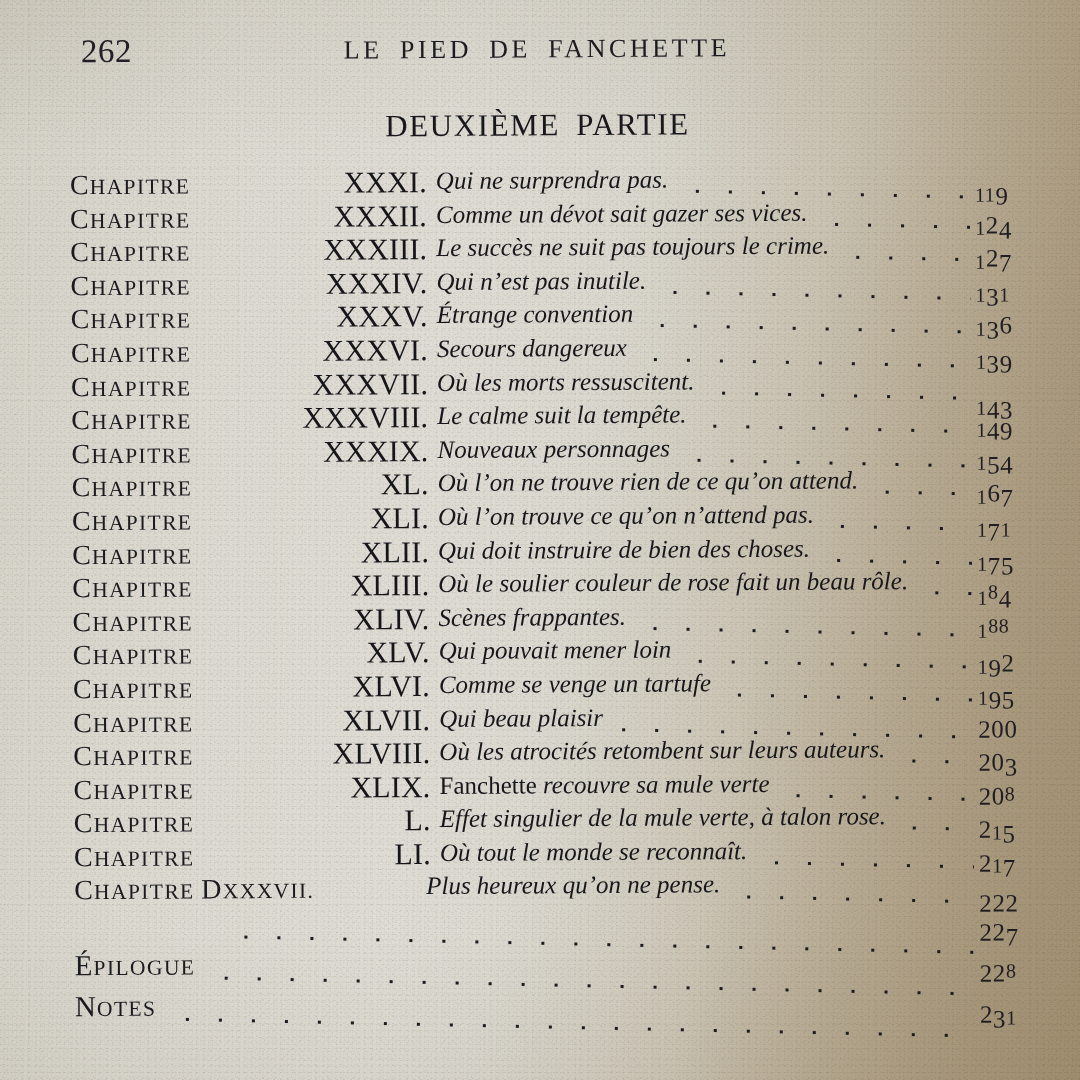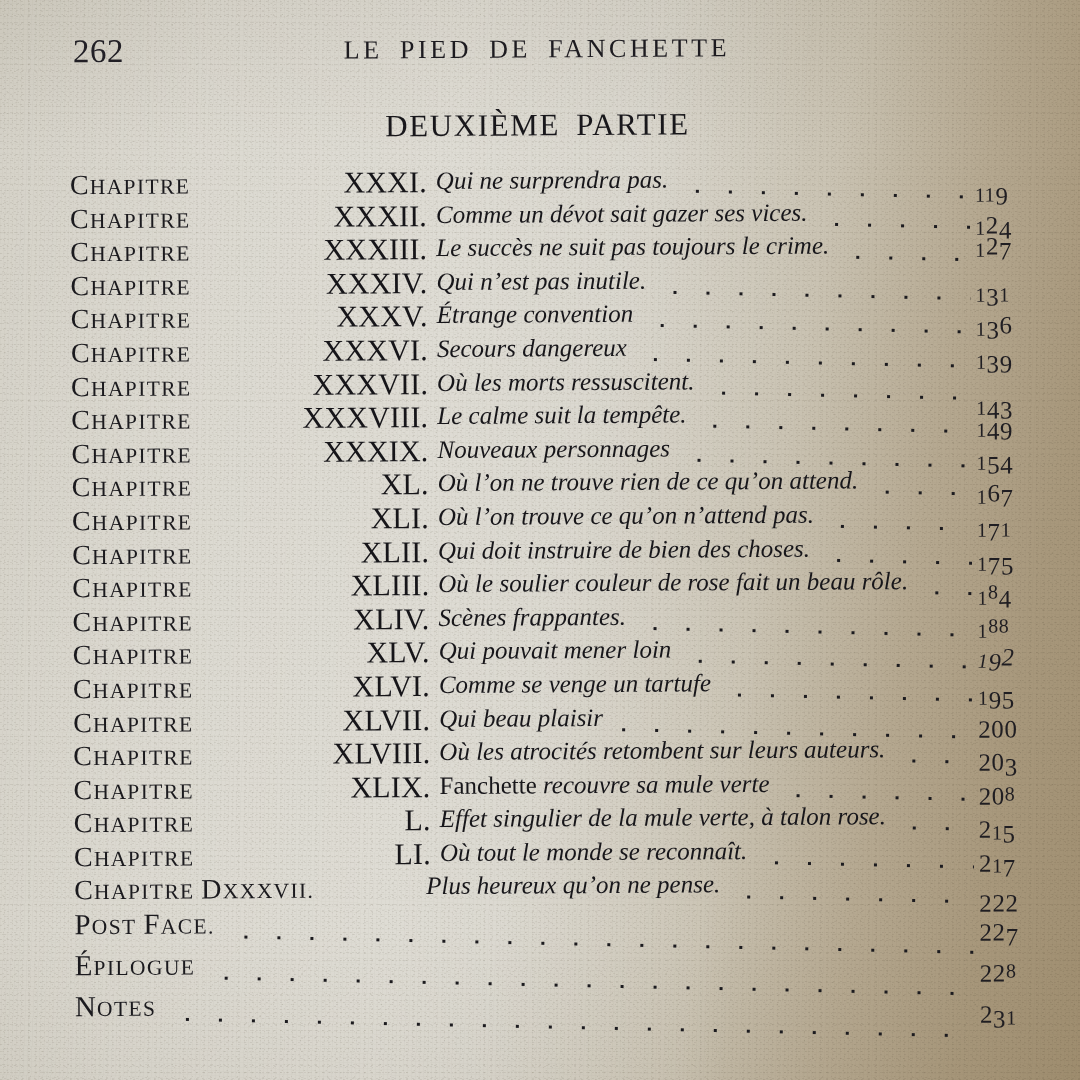--- a/index.html
+++ b/index.html
@@ -89,21 +89,21 @@
   
   .headrow {
     position: absolute;
     top: 32px;
     left: 0;
     width: 1080px;
     height: 46px;
   }
   .folio {
     position: absolute;
-    left: 76px;
+    left: 84px;
     top: 0;
     font-size: 33px;
     letter-spacing: 0.5px;
     color: #222026;
   }
   .runhead {
     position: absolute;
     left: 0;
     top: 3px;
     width: 1080px;
@@ -236,21 +236,21 @@
           <div class="c-num">XXXII.</div>
           <div class="c-title" style="left: 366px;">Comme un dévot sait gazer ses vices.</div>
           <div class="leader" style="left: 749.633px; width: 150.367px; top: 22px;"></div>
           <div class="pnum" style="top: 14px;"><span class="lo">1</span><span>2</span><span class="dn">4</span></div>
         </div>
         <div class="row">
           <div class="c-label"><span><span class="cap">C</span><span class="sc">HAPITRE</span></span></div>
           <div class="c-num">XXXIII.</div>
           <div class="c-title" style="left: 366px;">Le succès ne suit pas toujours le crime.</div>
           <div class="leader" style="left: 771.179px; width: 128.821px; top: 22px;"></div>
-          <div class="pnum" style="top: 2px;"><span class="lo">1</span><span>2</span><span class="dn">7</span></div>
+          <div class="pnum" style="top: 14px;"><span class="lo">1</span><span>2</span><span class="dn">7</span></div>
         </div>
         <div class="row">
           <div class="c-label"><span><span class="cap">C</span><span class="sc">HAPITRE</span></span></div>
           <div class="c-num">XXXIV.</div>
           <div class="c-title" style="left: 366px;">Qui n’est pas inutile.</div>
           <div class="leader" style="left: 587.886px; width: 312.114px; top: 22px;"></div>
           <div class="pnum" style="top: 14px;"><span class="lo">1</span><span class="dn">3</span><span class="lo">1</span></div>
         </div>
         <div class="row">
           <div class="c-label"><span><span class="cap">C</span><span class="sc">HAPITRE</span></span></div>
@@ -320,21 +320,21 @@
           <div class="c-num">XLIV.</div>
           <div class="c-title" style="left: 366px;">Scènes frappantes.</div>
           <div class="leader" style="left: 565.636px; width: 334.364px; top: 22px;"></div>
           <div class="pnum" style="top: 14px;"><span class="lo">1</span><span class="up">8</span><span class="up">8</span></div>
         </div>
         <div class="row">
           <div class="c-label"><span><span class="cap">C</span><span class="sc">HAPITRE</span></span></div>
           <div class="c-num">XLV.</div>
           <div class="c-title" style="left: 366px;">Qui pouvait mener loin</div>
           <div class="leader" style="left: 610.776px; width: 289.224px; top: 22px;"></div>
-          <div class="pnum" style="top: 10px; font-style: italic;"><span class="lo">1</span><span class="dn">9</span><span>2</span></div>
+          <div class="pnum" style="top: 16px;"><span class="lo">1</span><span class="dn">9</span><span>2</span></div>
         </div>
         <div class="row">
           <div class="c-label"><span><span class="cap">C</span><span class="sc">HAPITRE</span></span></div>
           <div class="c-num">XLVI.</div>
           <div class="c-title" style="left: 366px;">Comme se venge un tartufe</div>
           <div class="leader" style="left: 650.322px; width: 249.678px; top: 22px;"></div>
           <div class="pnum" style="top: 14px;"><span class="lo">1</span><span class="dn">9</span><span class="dn">5</span></div>
         </div>
         <div class="row">
           <div class="c-label"><span><span class="cap">C</span><span class="sc">HAPITRE</span></span></div>
@@ -371,21 +371,20 @@
           <div class="leader" style="left: 685.525px; width: 214.475px; top: 22px;"></div>
           <div class="pnum" style="top: 14px;"><span>2</span><span class="lo">1</span><span class="dn">7</span></div>
         </div>
         <div class="row dernier">
           <div class="c-label"><span><span class="cap">C</span><span class="sc">HAPITRE</span> <span class="cap">D</span><span class="sc">XXXVII.</span></span></div>
           <div class="c-title" style="left: 352px;">Plus heureux qu’on ne pense.</div>
           <div class="leader" style="left: 658.306px; width: 241.694px; top: 23px;"></div>
           <div class="pnum" style="top: 21px;"><span>2</span><span>2</span><span>2</span></div>
         </div>
         <div class="row back">
-          <div class="c-label"><span><span class="cap">P</span><span class="sc">OST</span> <span class="cap">F</span><span class="sc">ACE.</span></span></div>
           <div class="leader" style="left: 154.652px; width: 745.348px; top: 26px;"></div>
           <div class="pnum" style="top: 16px;"><span>2</span><span>2</span><span class="dn">7</span></div>
         </div>
         <div class="row back">
           <div class="c-label"><span><span class="cap">É</span><span class="sc">PILOGUE</span></span></div>
           <div class="leader" style="left: 134.887px; width: 765.113px; top: 26px;"></div>
           <div class="pnum" style="top: 16px;"><span>2</span><span>2</span><span class="up">8</span></div>
         </div>
         <div class="row back">
           <div class="c-label"><span><span class="cap">N</span><span class="sc">OTES</span></span></div>

